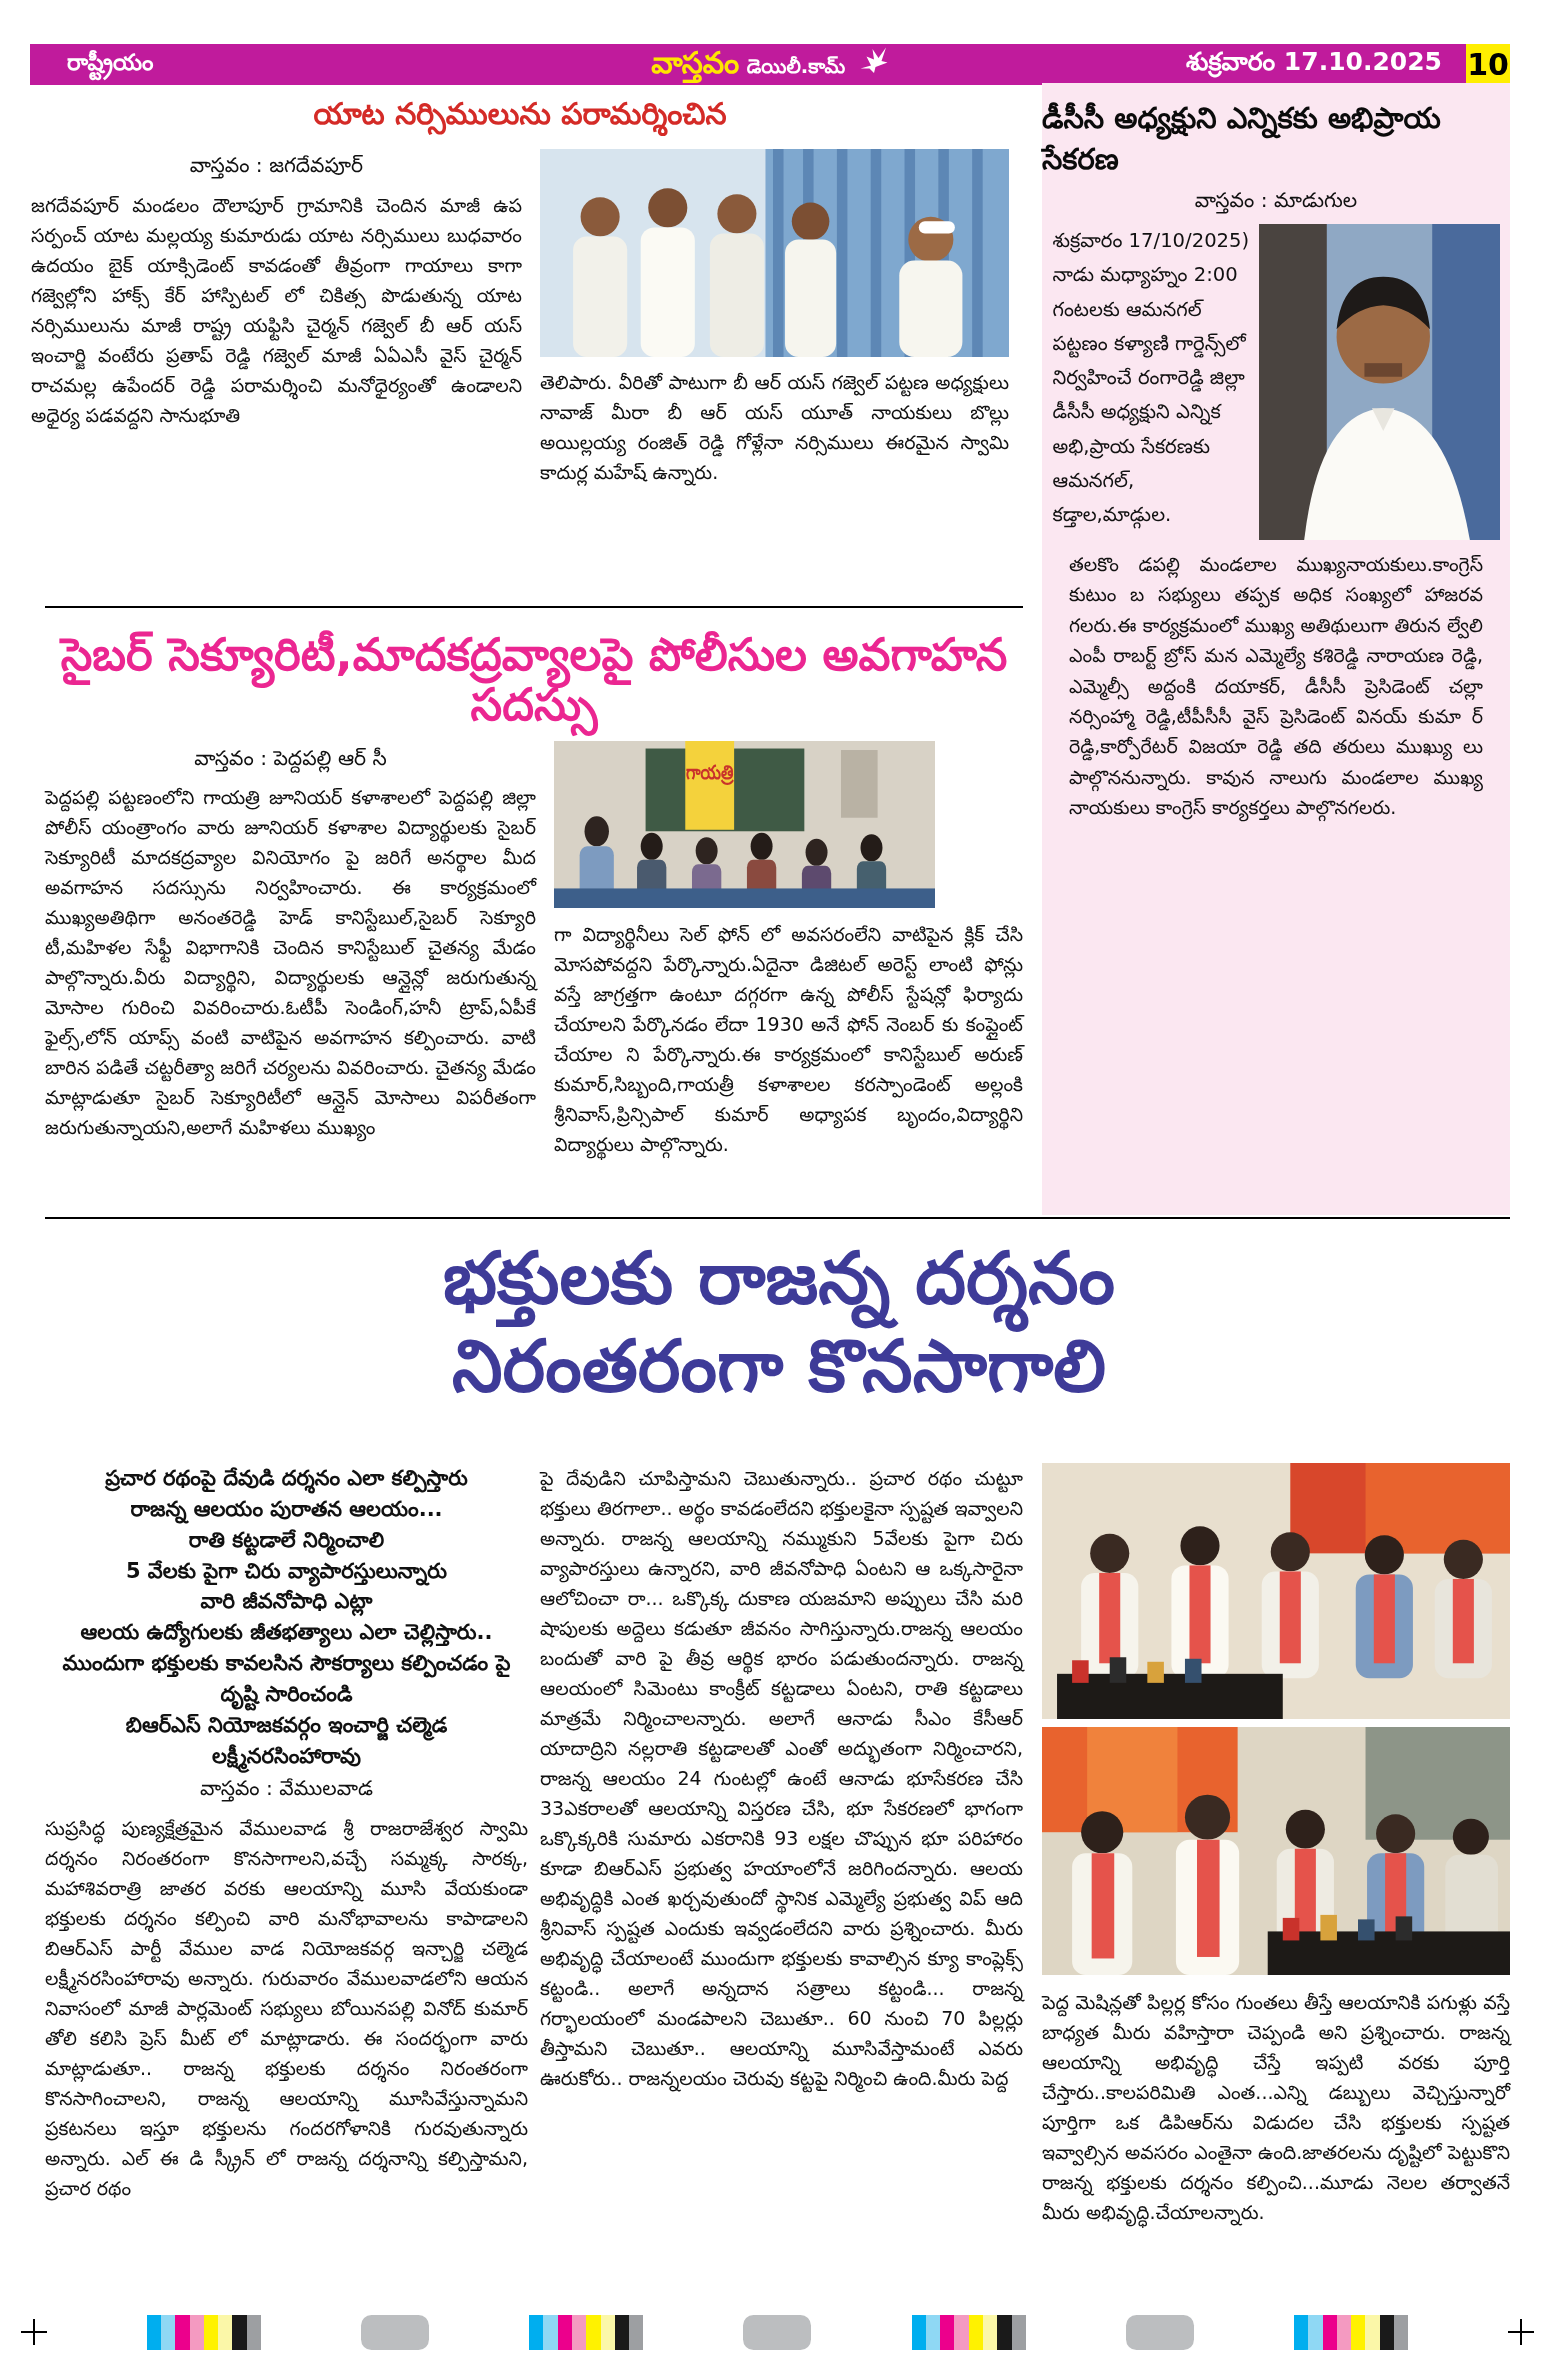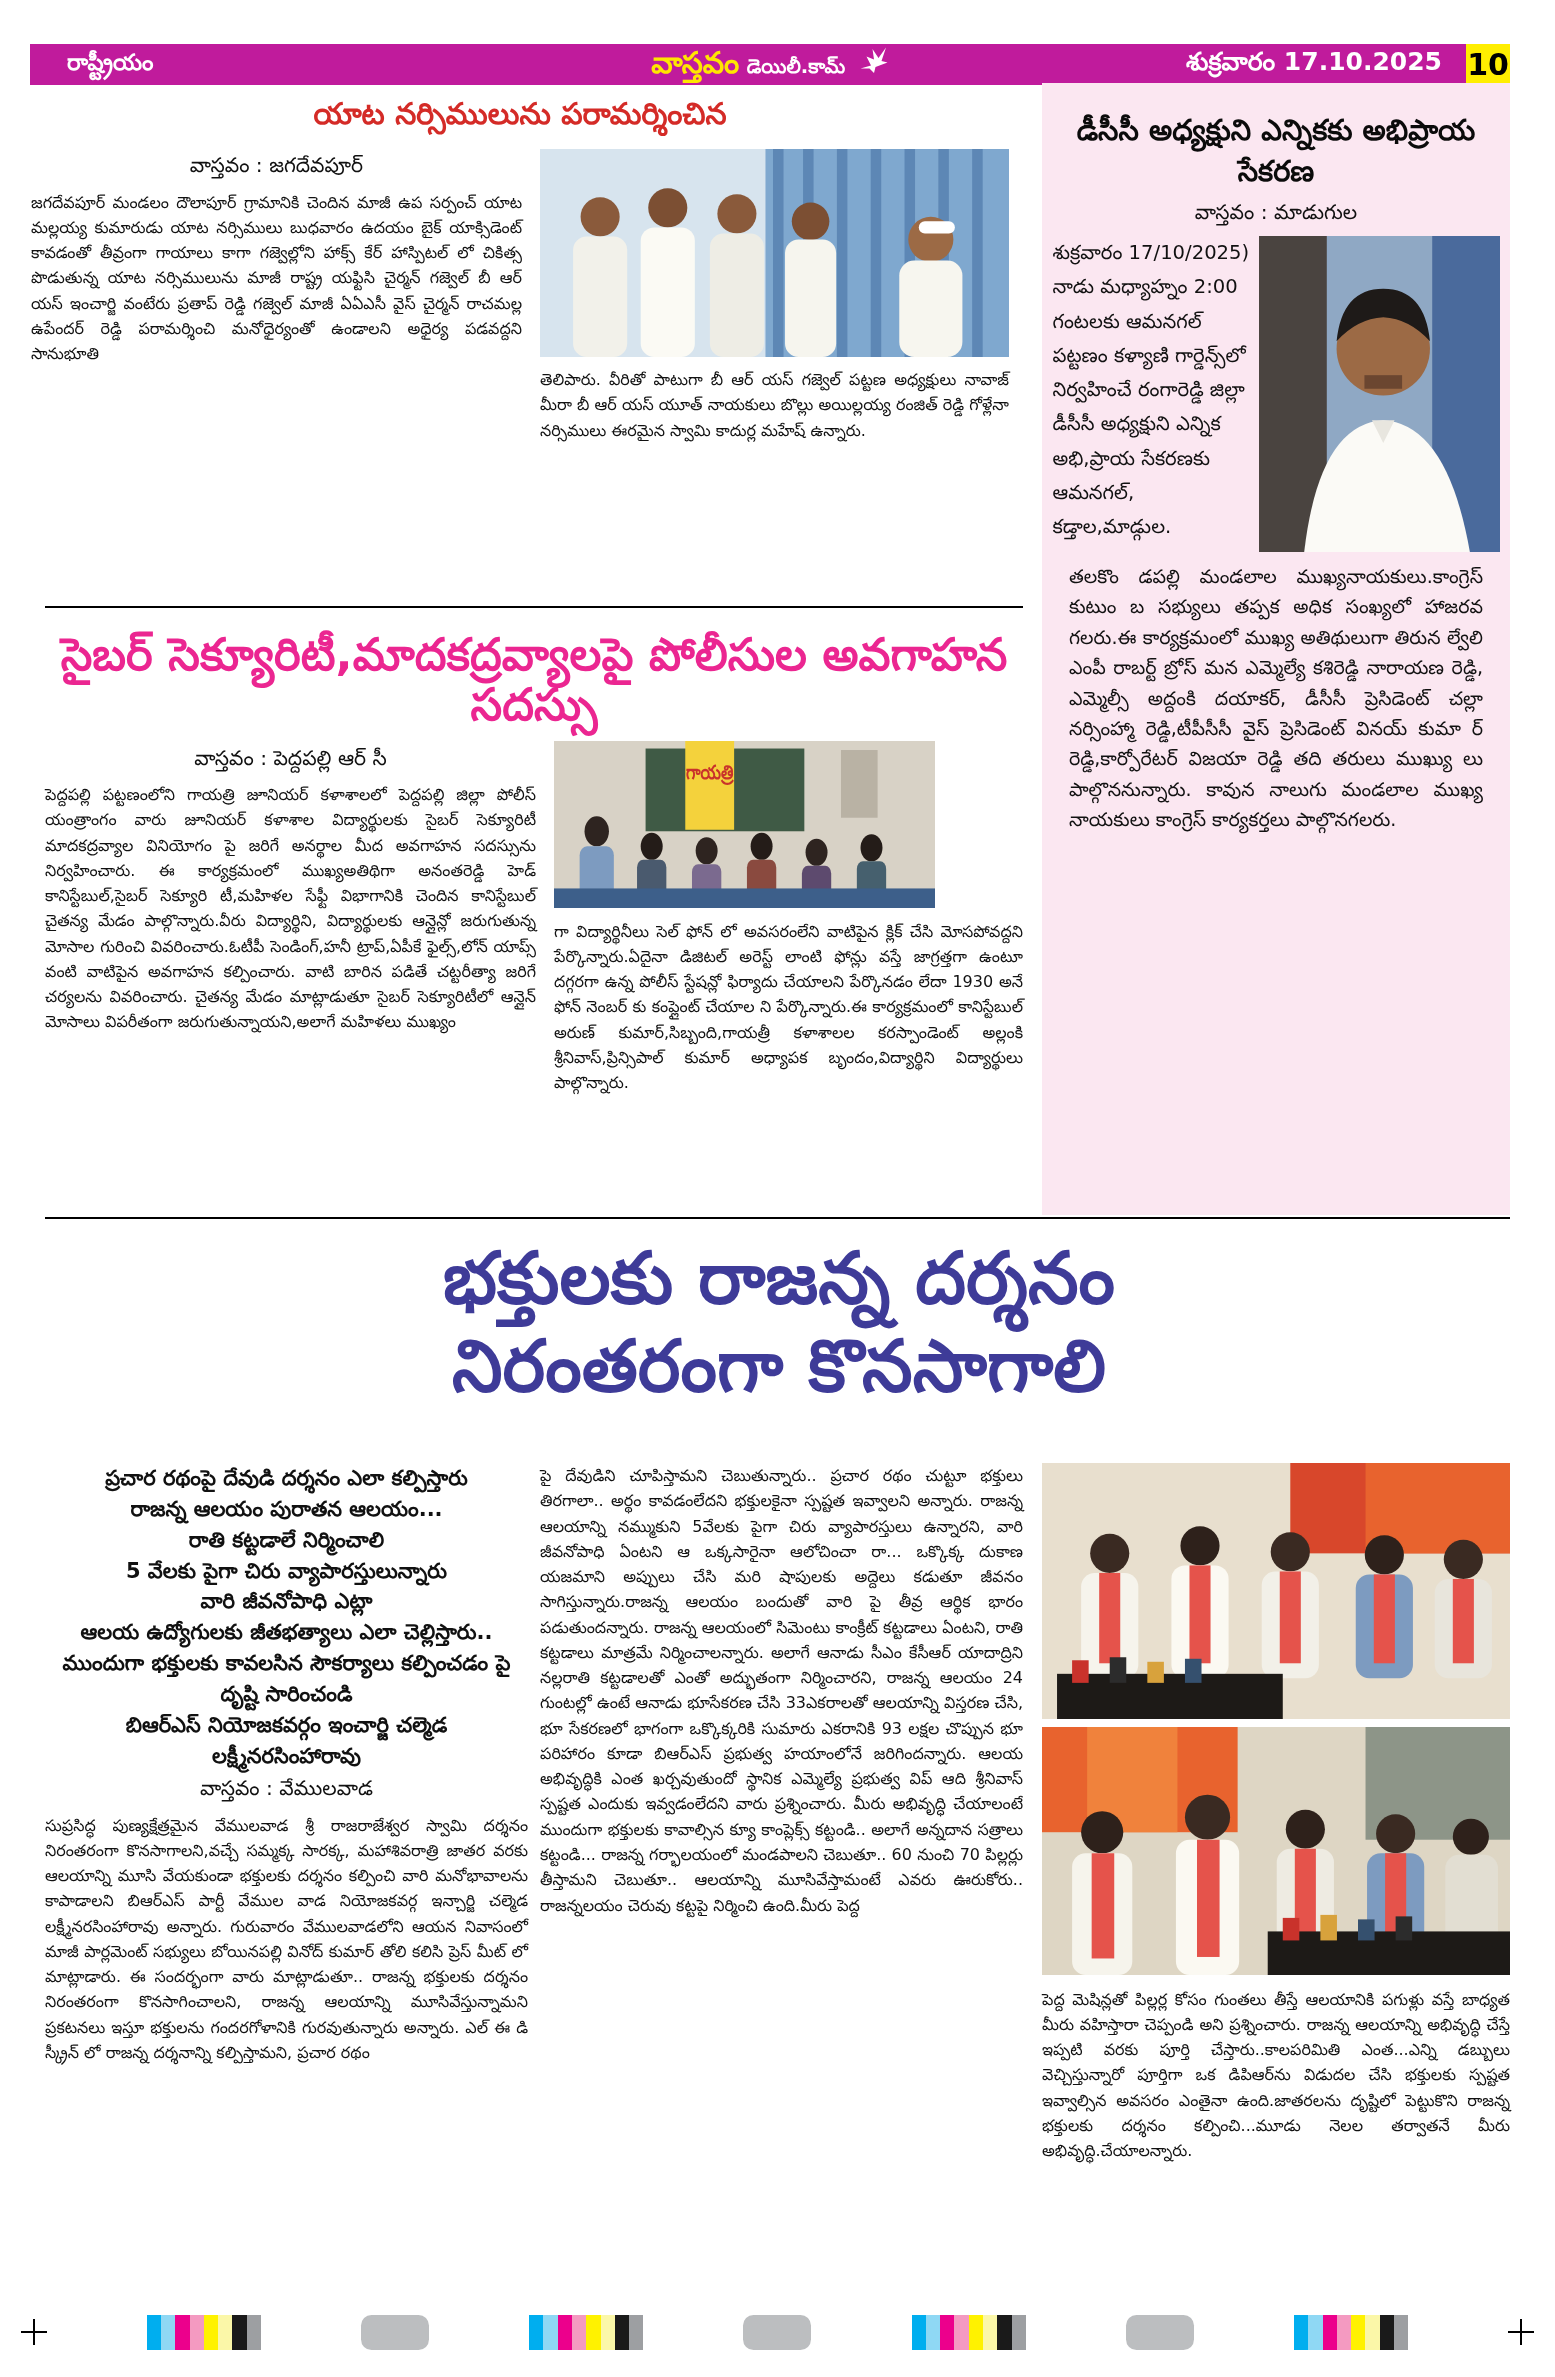--- a/index.html
+++ b/index.html
@@ -20,31 +20,31 @@
   .mh-right{margin-left:auto;color:#fff;font-size:25px;margin-right:68px;font-weight:bold;}
   .page-num{
     position:absolute;right:0;top:0;width:44px;height:41px;background:#FFEE00;
     color:#000;font-size:30px;font-weight:bold;display:flex;align-items:center;justify-content:center;
   }
   
   .kicker{color:#D42B27;font-size:30px;font-weight:bold;text-align:center;}
   .headline-red{color:#C01E25;font-size:56px;font-weight:bold;text-align:center;line-height:1.15;}
   .headline-pink{color:#EB2691;font-size:45px;font-weight:bold;text-align:center;line-height:1.1;}
   .dateline{font-weight:normal;font-size:20.3px;text-align:center;margin:4.5px 0 7.5px 0;}
-  .body-text{font-size:16px;line-height:1.58;text-align:justify;}
+  .body-text{font-size:19px;line-height:1.58;text-align:justify;}
   .two-col{display:flex;gap:18px;}
   .colL{width:491px;flex:0 0 auto;}
   .colR{width:469px;flex:0 0 auto;}
   .divider{position:absolute;height:2.3px;background:#000;}
   
   .photo{position:relative;overflow:hidden;background:#cfd8e2;}
   .photo svg{display:block;width:100%;height:100%;}
   
   .rail{position:absolute;left:1042px;top:83px;width:468px;height:1132px;background:#FBE7F1;}
-  .rail-head{font-size:29px;font-weight:bold;color:#0b0b0b;text-align:center;padding-top:30px;}
+  .rail-head{font-size:29px;font-weight:bold;color:#0b0b0b;text-align:left;padding-top:18px;}
   .rail-body{font-size:19px;line-height:1.6;text-align:justify;padding:0 27px;}
   .rail-row{display:flex;gap:9px;padding:0 10.5px;}
   .rail-row .txt{width:211px;font-size:19.6px;line-height:1.75;text-align:left;}
   .rail-row .photo{width:241px;height:316px;flex:0 0 auto;}
   
   .bigHead{position:absolute;left:181px;top:1235px;width:1196px;text-align:center;color:#3E3B98;
     font-size:72px;font-weight:bold;line-height:1.22;}
   .f-col{position:absolute;top:1463px;}
   .intro{font-size:21px;font-weight:bold;text-align:center;line-height:1.47;}
   .f-photo{width:468px;}

